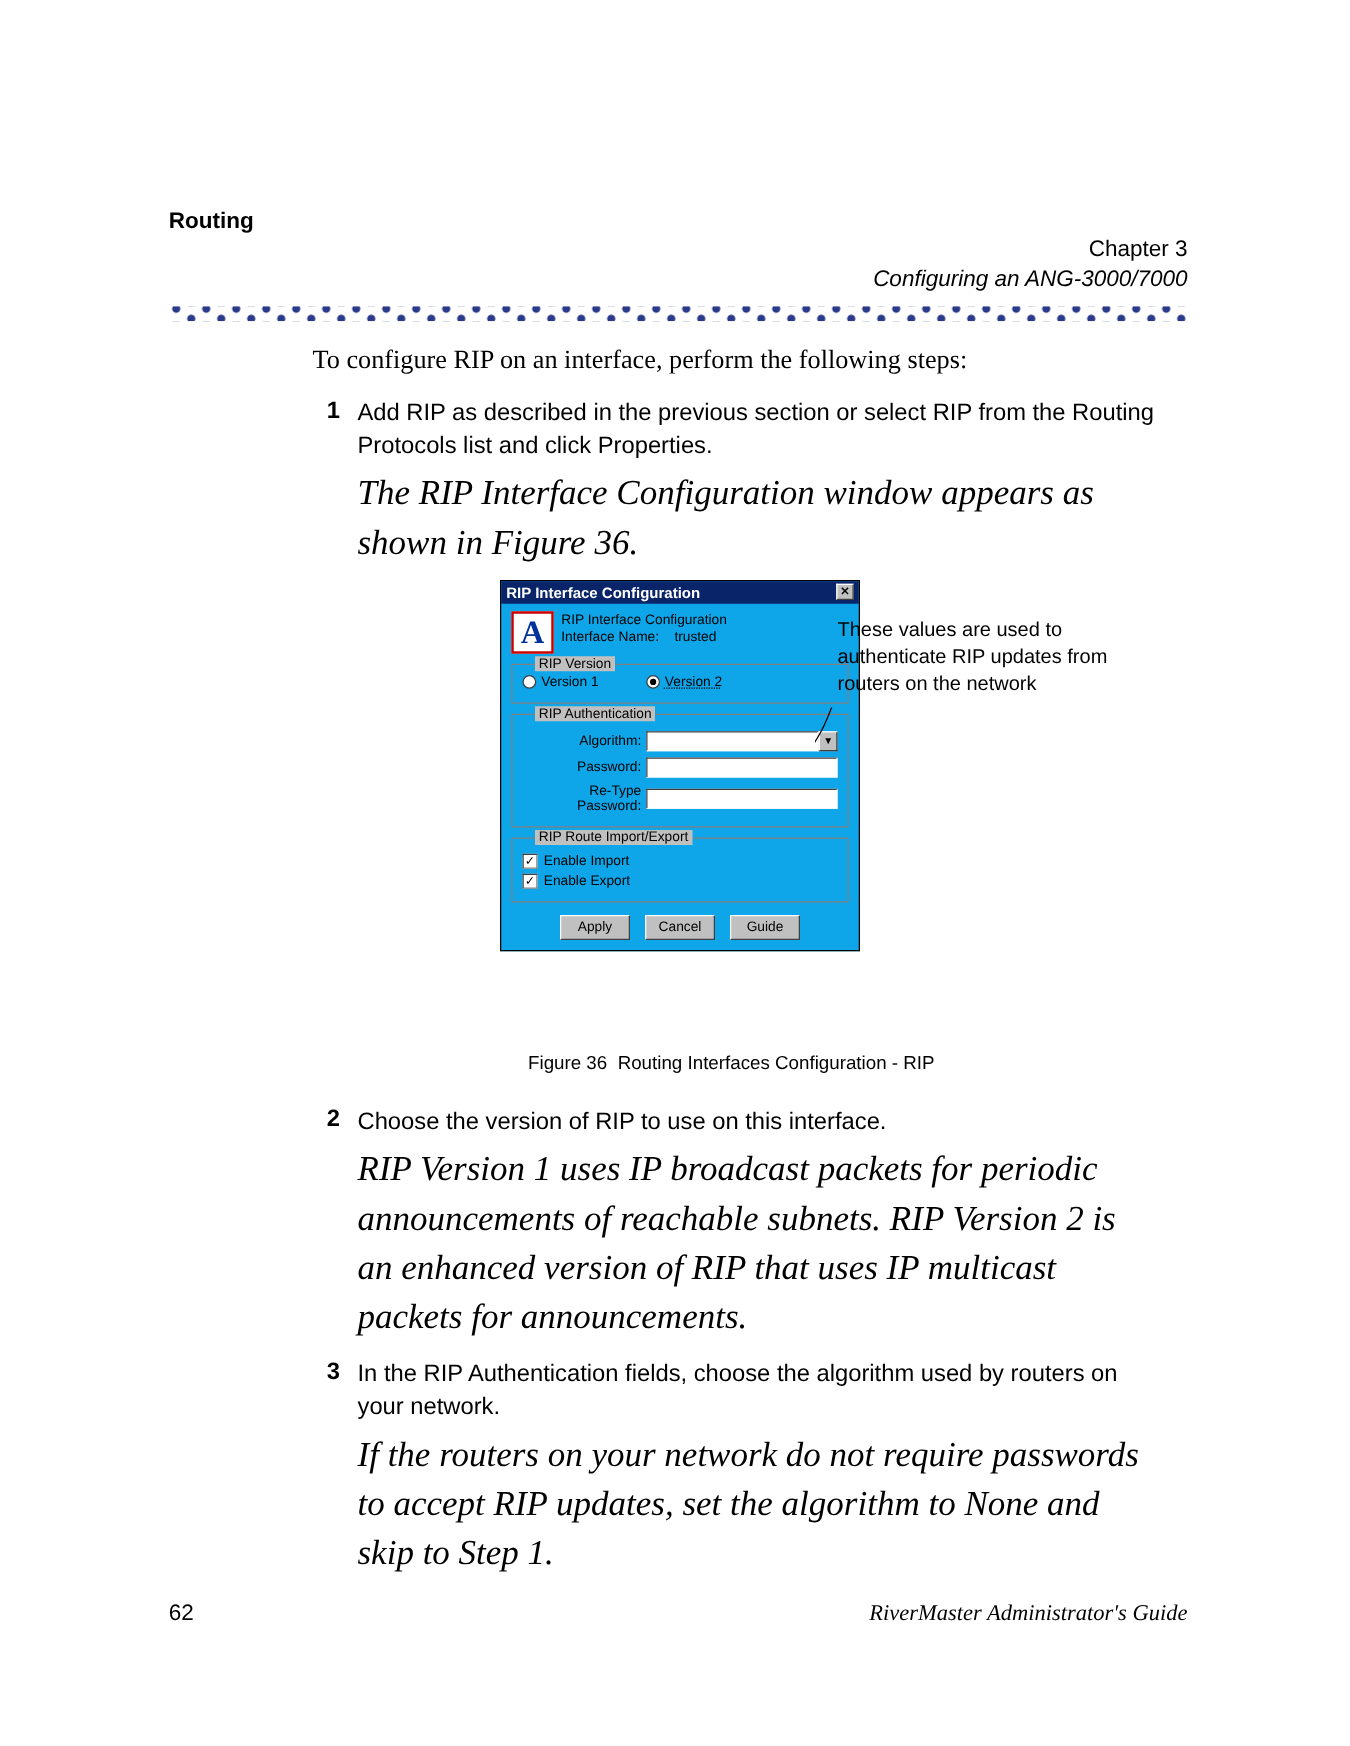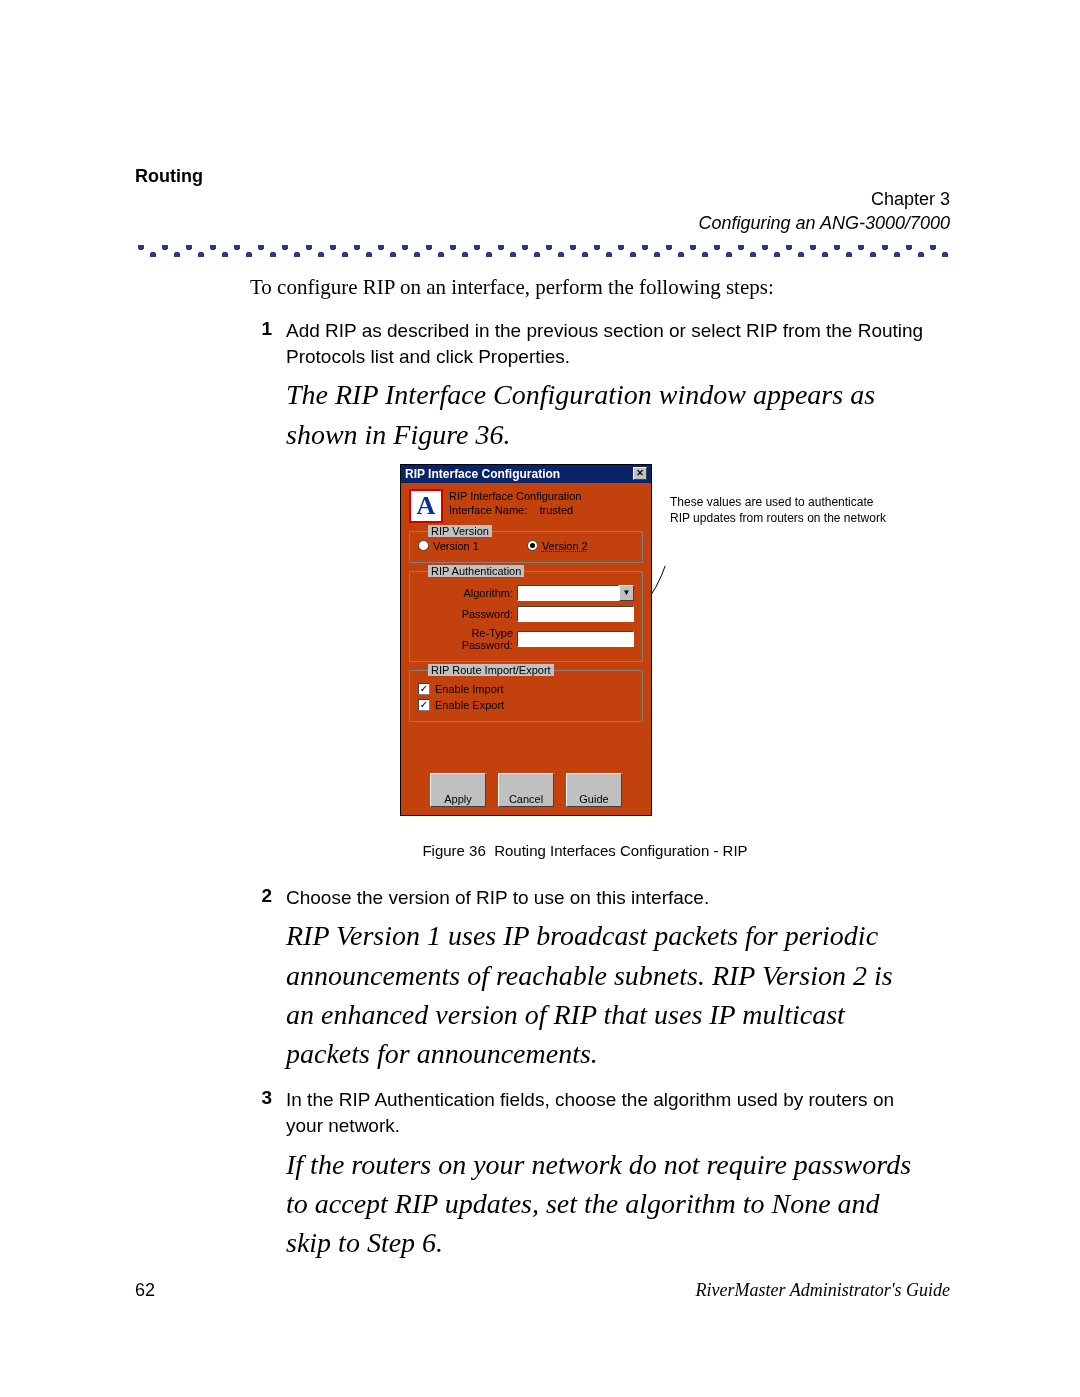--- a/index.html
+++ b/index.html
@@ -89,22 +89,22 @@
   .figure-wrap {
     margin-top: 10px;
     margin-left: 115px;
     position: relative;
     height: 350px;
   }
   .dlg {
     position: absolute;
     left: 150px;
     top: 0;
-    width: 252px;
-    background: #c2410c;
+    width: 288px;
+    background: #0ea5e9;
     border: 1px solid #000;
     font-family: Tahoma, Arial, sans-serif;
     font-size: 11px;
     color: #000;
   }
   .dlg-title {
     background: #0a246a;
     color: #fff;
     font-weight: bold;
     font-size: 12px;
@@ -138,21 +138,21 @@
     padding: 8px 8px 10px 8px;
     position: relative;
   }
   .fieldset .legend {
     position: absolute;
     top: -7px; left: 18px;
     background: #c0c0c0;
     padding: 0 3px;
     font-size: 11px;
   }
-  .radio-row { display: flex; gap: 48px; font-size: 11px; }
+  .radio-row { display: flex; gap: 38px; font-size: 11px; }
   .radio { display:flex; align-items:center; gap:4px; }
   .radio .dot {
     width:11px; height:11px; border-radius:50%;
     border:1px solid #404040; background:#fff;
     display:inline-flex; align-items:center; justify-content:center;
   }
   .radio .dot.sel::after{content:"";width:5px;height:5px;border-radius:50%;background:#000;}
   .sel-label { text-decoration: dotted underline; }
   .form-row { display:flex; align-items:center; gap:4px; margin-top:5px; }
   .form-row label { width:95px; text-align:right; font-size:11px; }
@@ -179,29 +179,28 @@
     display:inline-flex; align-items:center; justify-content:center;
     font-size:10px; font-family: Arial;
   }
   .btn-row { display:flex; gap:12px; justify-content:center; margin-top:10px; }
   .btn {
     min-width:56px; height:20px;
     background:#c0c0c0;
     border:1px solid #fff;
     border-right-color:#404040; border-bottom-color:#404040;
     font-size:11px; text-align:center; line-height:18px;
-    padding: 16px 8px;
-    margin-top: 41px;
+    padding: 0 8px;
   }
   .callout {
     position:absolute;
     left: 420px; top: 30px;
     width: 220px;
     font-family: Arial, Helvetica, sans-serif;
-    font-size: 12px;
+    font-size: 16px;
     line-height: 1.35;
   }
   .callout-line {
     position:absolute;
     left: 402px; top: 102px;
     width: 100px; height: 40px;
     pointer-events:none;
   }
   .fig-caption {
     margin-top: 28px;
@@ -335,21 +334,21 @@
       <div class="num">2</div>
       <div class="step-body">
         <div class="txt">Choose the version of RIP to use on this interface.</div>
         <div class="desc">RIP Version 1 uses IP broadcast packets for periodic announcements of reachable subnets. RIP Version 2 is an enhanced version of RIP that uses IP multicast packets for announcements.</div>
       </div>
     </div>
     <div class="step" style="margin-top:14px;">
       <div class="num">3</div>
       <div class="step-body">
         <div class="txt">In the RIP Authentication fields, choose the algorithm used by routers on your network.</div>
-        <div class="desc">If the routers on your network do not require passwords to accept RIP updates, set the algorithm to None and skip to Step 6.</div>
+        <div class="desc">If the routers on your network do not require passwords to accept RIP updates, set the algorithm to None and skip to Step 1.</div>
       </div>
     </div>
   </div>
 
   <div class="footer">
     <span class="pagenum">62</span>
     <span class="guide">RiverMaster Administrator's Guide</span>
   </div>
 
 </div>

